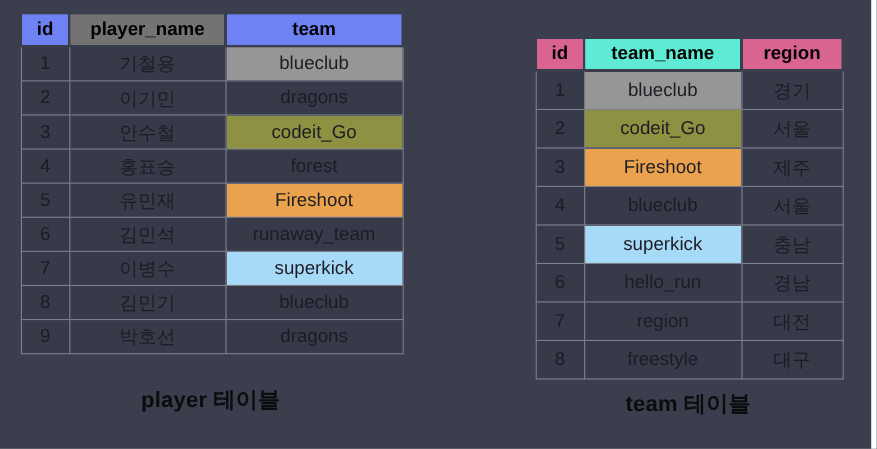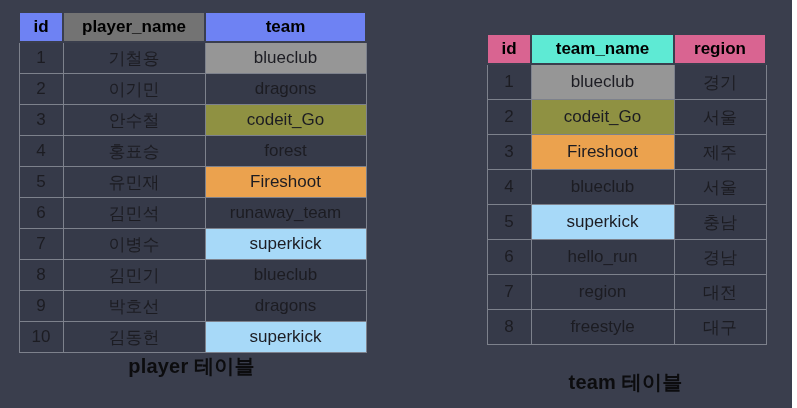--- a/index.html
+++ b/index.html
@@ -44,22 +44,22 @@
   .s0 td { height: 30px; }
   .s1 td { height: 34px; }
 
   .caption {
     text-align: center;
     font-weight: bold;
     font-size: 20px;
     color: #0c0c0e;
     letter-spacing: 0.2px;
   }
-  .s0 .caption { margin-top: 0; }
-  .s1 .caption { margin-top: 24px; }
+  .s0 .caption { margin-top: 28px; }
+  .s1 .caption { margin-top: 9px; }
 </style>
 </head>
 <body>
 
 <div class="canvas" style="--pagebg: #3a3e4d; --rowbg: #363a49; --bordercol: #7d818c;">
   <div class="table-section s0">
       <table class="data-table">
         <colgroup>
           <col style="width: 44px;">
           <col style="width: 142px;">
@@ -110,25 +110,20 @@
           </tr>
           <tr>
             <td>8</td>
             <td>김민기</td>
             <td>blueclub</td>
           </tr>
           <tr>
             <td>9</td>
             <td>박호선</td>
             <td>dragons</td>
-          </tr>
-          <tr>
-            <td>10</td>
-            <td>김동헌</td>
-            <td style="background: rgb(167, 217, 248);">superkick</td>
           </tr>
         </tbody>
       </table>
     <div class="caption">player 테이블</div>
   </div>
   <div class="table-section s1">
       <table class="data-table">
         <colgroup>
           <col style="width: 44px;">
           <col style="width: 143px;">

